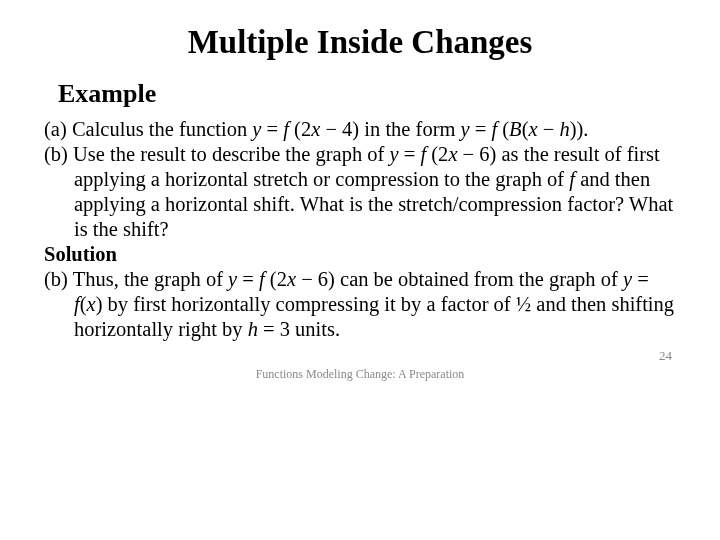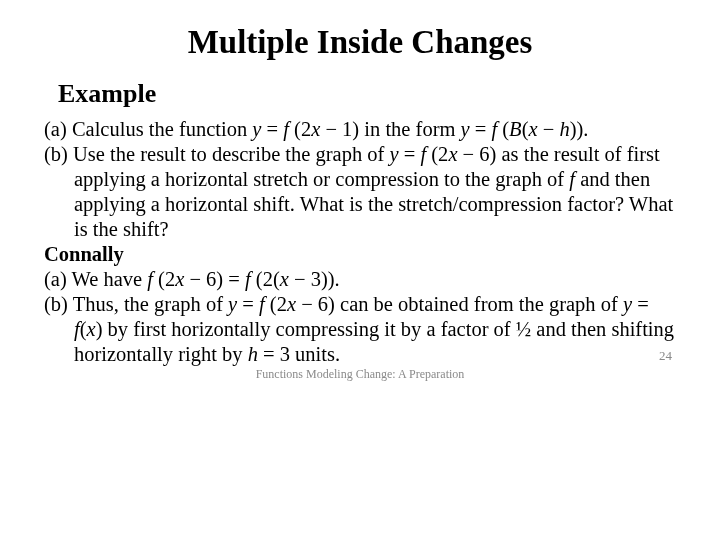--- a/index.html
+++ b/index.html
@@ -19,32 +19,29 @@
 </style>
 </head>
 <body>
 
 <div class="slide">
   <div class="title">Multiple Inside Changes</div>
   <div class="subheading">Example</div>
 
   <div class="body">
     <p class="hang">
-      <span>(a) Calculus the function </span><span class="it">y</span><span> = </span><span class="it">f </span><span>(2</span><span class="it">x</span><span> − 1) in the form </span><span class="it">y</span><span> = </span><span class="it">f </span><span>(</span><span class="it">B</span><span>(</span><span class="it">x</span><span> − </span><span class="it">h</span><span>)).</span>
+      <span>(a) Calculus the function </span><span class="it">y</span><span> = </span><span class="it">f </span><span>(2</span><span class="it">x</span><span> − 4) in the form </span><span class="it">y</span><span> = </span><span class="it">f </span><span>(</span><span class="it">B</span><span>(</span><span class="it">x</span><span> − </span><span class="it">h</span><span>)).</span>
     </p>
 
     <p class="hang">
       <span>(b) Use the result to describe the graph of </span><span class="it">y</span><span> = </span><span class="it">f </span><span>(2</span><span class="it">x</span><span> − 6) as the result of first applying a horizontal stretch or compression to the graph of </span><span class="it">f</span><span> and then applying a horizontal shift. What is the stretch/compression factor? What is the shift?</span>
     </p>
 
-    <p><span class="bold">Connally</span></p>
+    <p><span class="bold">Solution</span></p>
 
-    <p class="hang">
-      <span>(a) We have </span><span class="it">f </span><span>(2</span><span class="it">x</span><span> − 6) = </span><span class="it">f </span><span>(2(</span><span class="it">x</span><span> − 3)).</span>
-    </p>
 
     <p class="hang">
       <span>(b) Thus, the graph of </span><span class="it">y</span><span> = </span><span class="it">f </span><span>(2</span><span class="it">x</span><span> − 6) can be obtained from the graph of </span><span class="it">y</span><span> = </span><span class="it">f</span><span>(</span><span class="it">x</span><span>) by first horizontally compressing it by a factor of ½ and then shifting horizontally right by </span><span class="it">h</span><span> = 3 units.</span>
     </p>
   </div>
 
   <div class="footer">
     <div class="footer-center">
       <span>Functions Modeling Change: A Preparation</span>
     </div>

